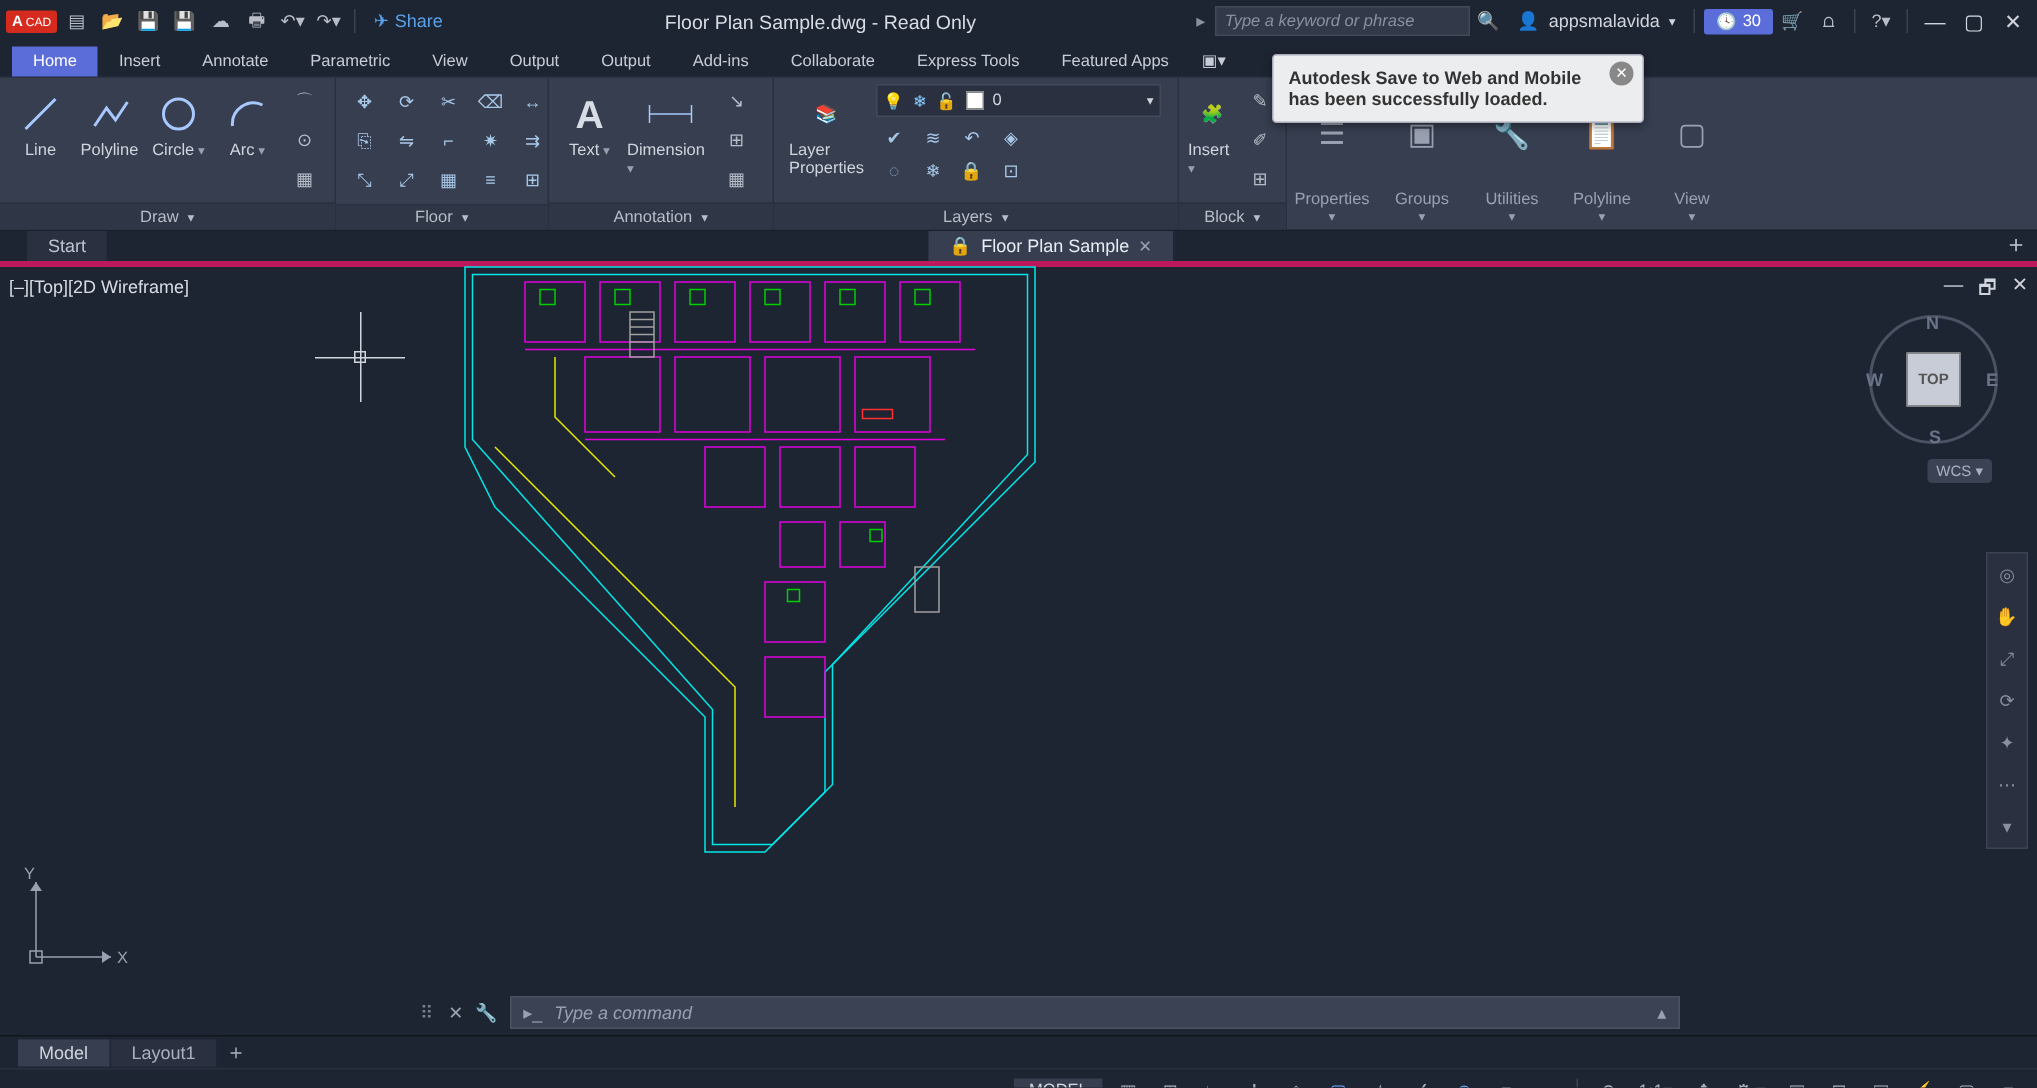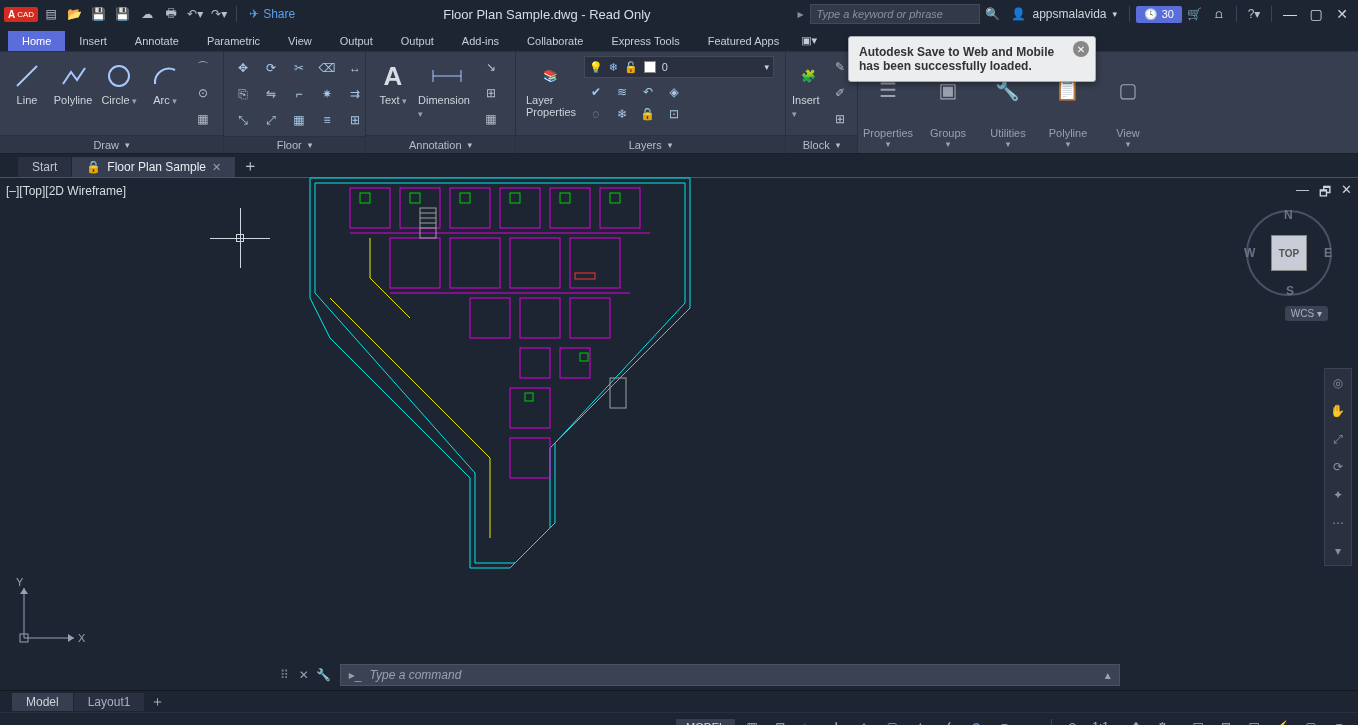--- a/index.html
+++ b/index.html
@@ -33,21 +33,21 @@
 .grid-btns { display:grid; grid-template-columns:repeat(5,26px); grid-auto-rows:24px; gap:2px;}
 .grid-btns .sm { width:26px; height:24px; display:flex; align-items:center; justify-content:center; color:#a8c8e8; cursor:pointer;}
 .layer-combo { background:#2a3040; border:1px solid #424a5a; height:22px; width:190px; display:flex; align-items:center; padding:0 4px; gap:6px; color:#d0d4dc; font-size:11px; cursor:pointer;}
 .mini-grid { display:grid; grid-template-columns:repeat(4,24px); grid-auto-rows:20px; gap:2px; }
 .mini-grid .sm { width:24px; height:20px; display:flex; align-items:center; justify-content:center; cursor:pointer; color:#a8c8e8;}
 .collapsed-panel { width:60px; display:flex; flex-direction:column; align-items:center; justify-content:flex-end; padding-bottom:4px; color:#9aa0b0; font-size:11px; cursor:pointer;}
 .collapsed-panel .cp-ic { flex:1; display:flex; align-items:center; justify-content:center; font-size:20px;}
 .drop-arr::after { content:" ▾"; font-size:9px; color:#9aa0b0;}
 
 
-.filetabs { height:24px; background:#1e2532; display:flex; align-items:flex-end; padding-left:18px; gap:0; border-bottom:1px solid #be185d;}
+.filetabs { height:24px; background:#1e2532; display:flex; align-items:flex-end; padding-left:18px; gap:0; border-bottom:4px solid #be185d;justify-content:space-between;}
 .ftab { padding:3px 14px; background:#2a3040; color:#c0c4d0; font-size:12px; cursor:pointer; display:flex; align-items:center; gap:6px; border-right:1px solid #1e2532;}
 .ftab.active { background:#363e4f; color:#e8ecf4;}
 .ftab .cls { font-size:11px; color:#9aa0b0;}
 .addtab { width:28px; text-align:center; color:#c0c4d0; font-size:16px; cursor:pointer;}
 
 
 .canvas-wrap { position:relative; background:#1e2532; height:482px; }
 .canvas-wrap .vp-label { position:absolute; top:6px; left:6px; color:#d8dce4; font-size:12px; }
 .canvas-wrap .vp-ctrl { position:absolute; top:4px; right:6px; display:flex; gap:10px; color:#d0d4dc; font-size:13px;}
 .crosshair { position:absolute; top:30px; left:210px; width:60px; height:60px; pointer-events:none;}

